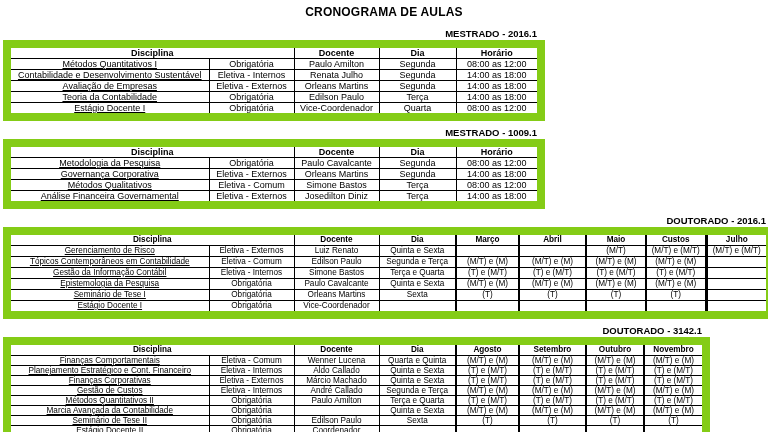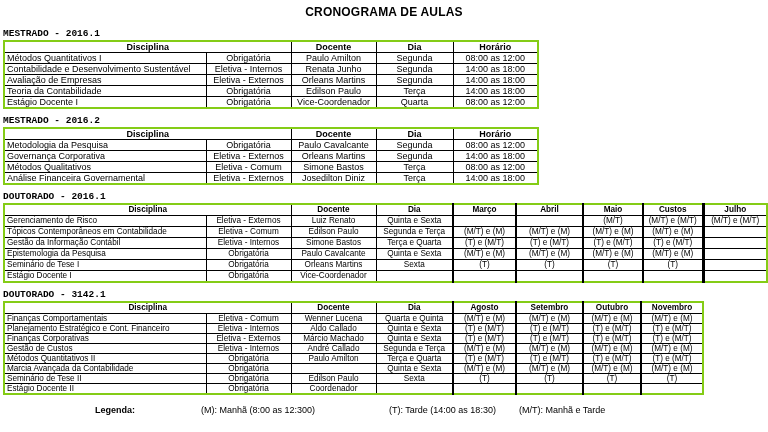--- a/index.html
+++ b/index.html
@@ -7,33 +7,33 @@
     width:768px;height:432px;background:#ffffff;color:#000;
     font-family:"Liberation Sans","DejaVu Sans",sans-serif;
     overflow:hidden;
   }
   .page{padding:3px 0 0 3px;}
   .main-title{
     width:762px;text-align:center;font-size:12px;font-weight:bold;
     margin:2px 0 9px 0;letter-spacing:0.2px;
   }
   .tbl-title{
-    text-align:left;font-size:9.5px;font-weight:bold;margin:0 0 1px 0;font-family:Liberation Mono, monospace;
+    text-align:right;font-size:9.5px;font-weight:bold;margin:0 0 1px 0;
   }
   .sched{
     border-collapse:collapse;table-layout:fixed;
-    border:2px solid #84cc16;font-size:9px;
+    border:8px solid #84cc16;font-size:9px;
   }
   .sched th,.sched td{
     border:1px solid #000;padding:0 2px;height:10px;line-height:10px;
     text-align:center;overflow:hidden;white-space:nowrap;
     font-size:9px;
   }
   .sched th{font-weight:bold;}
-  .sched td.left{text-align:left;}
+  .sched td.left{text-align:center;text-decoration:underline;}
   
   .wide th,.wide td{font-size:8.2px;}
   .wide thead th:nth-child(n+4){border-left-width:2px;}
   .wide tbody td:nth-child(n+5){border-left-width:2px;}
   .t3 thead th:nth-child(8){border-left-width:3px;}
   .t3 tbody td:nth-child(9){border-left-width:3px;}
   .t4 td{height:9px;line-height:9px;}
   .w-534{width:534px;}
   .w-763{width:763px;}
   .w-699{width:699px;}
@@ -75,21 +75,21 @@
           <tr>
             <td class="left">Métodos Quantitativos I</td>
             <td>Obrigatória</td>
             <td>Paulo Amilton</td>
             <td>Segunda</td>
             <td>08:00 as 12:00</td>
           </tr>
           <tr>
             <td class="left">Contabilidade e Desenvolvimento Sustentável</td>
             <td>Eletiva - Internos</td>
-            <td>Renata Junho</td>
+            <td>Renata Julho</td>
             <td>Segunda</td>
             <td>14:00 as 18:00</td>
           </tr>
           <tr>
             <td class="left">Avaliação de Empresas</td>
             <td>Eletiva - Externos</td>
             <td>Orleans Martins</td>
             <td>Segunda</td>
             <td>14:00 as 18:00</td>
           </tr>
@@ -105,21 +105,21 @@
             <td>Obrigatória</td>
             <td>Vice-Coordenador</td>
             <td>Quarta</td>
             <td>08:00 as 12:00</td>
           </tr>
         </tbody>
       </table>
   </div>
 
   <div class="sec">
-    <div class="tbl-title w-534">MESTRADO - 2016.2</div>
+    <div class="tbl-title w-534">MESTRADO - 1009.1</div>
     <table class="sched w-534">
       <colgroup>
           <col style="width:202px">
           <col style="width:85px">
           <col style="width:85px">
           <col style="width:77px">
           <col style="width:85px">
         </colgroup>
     <thead>
           <tr>

